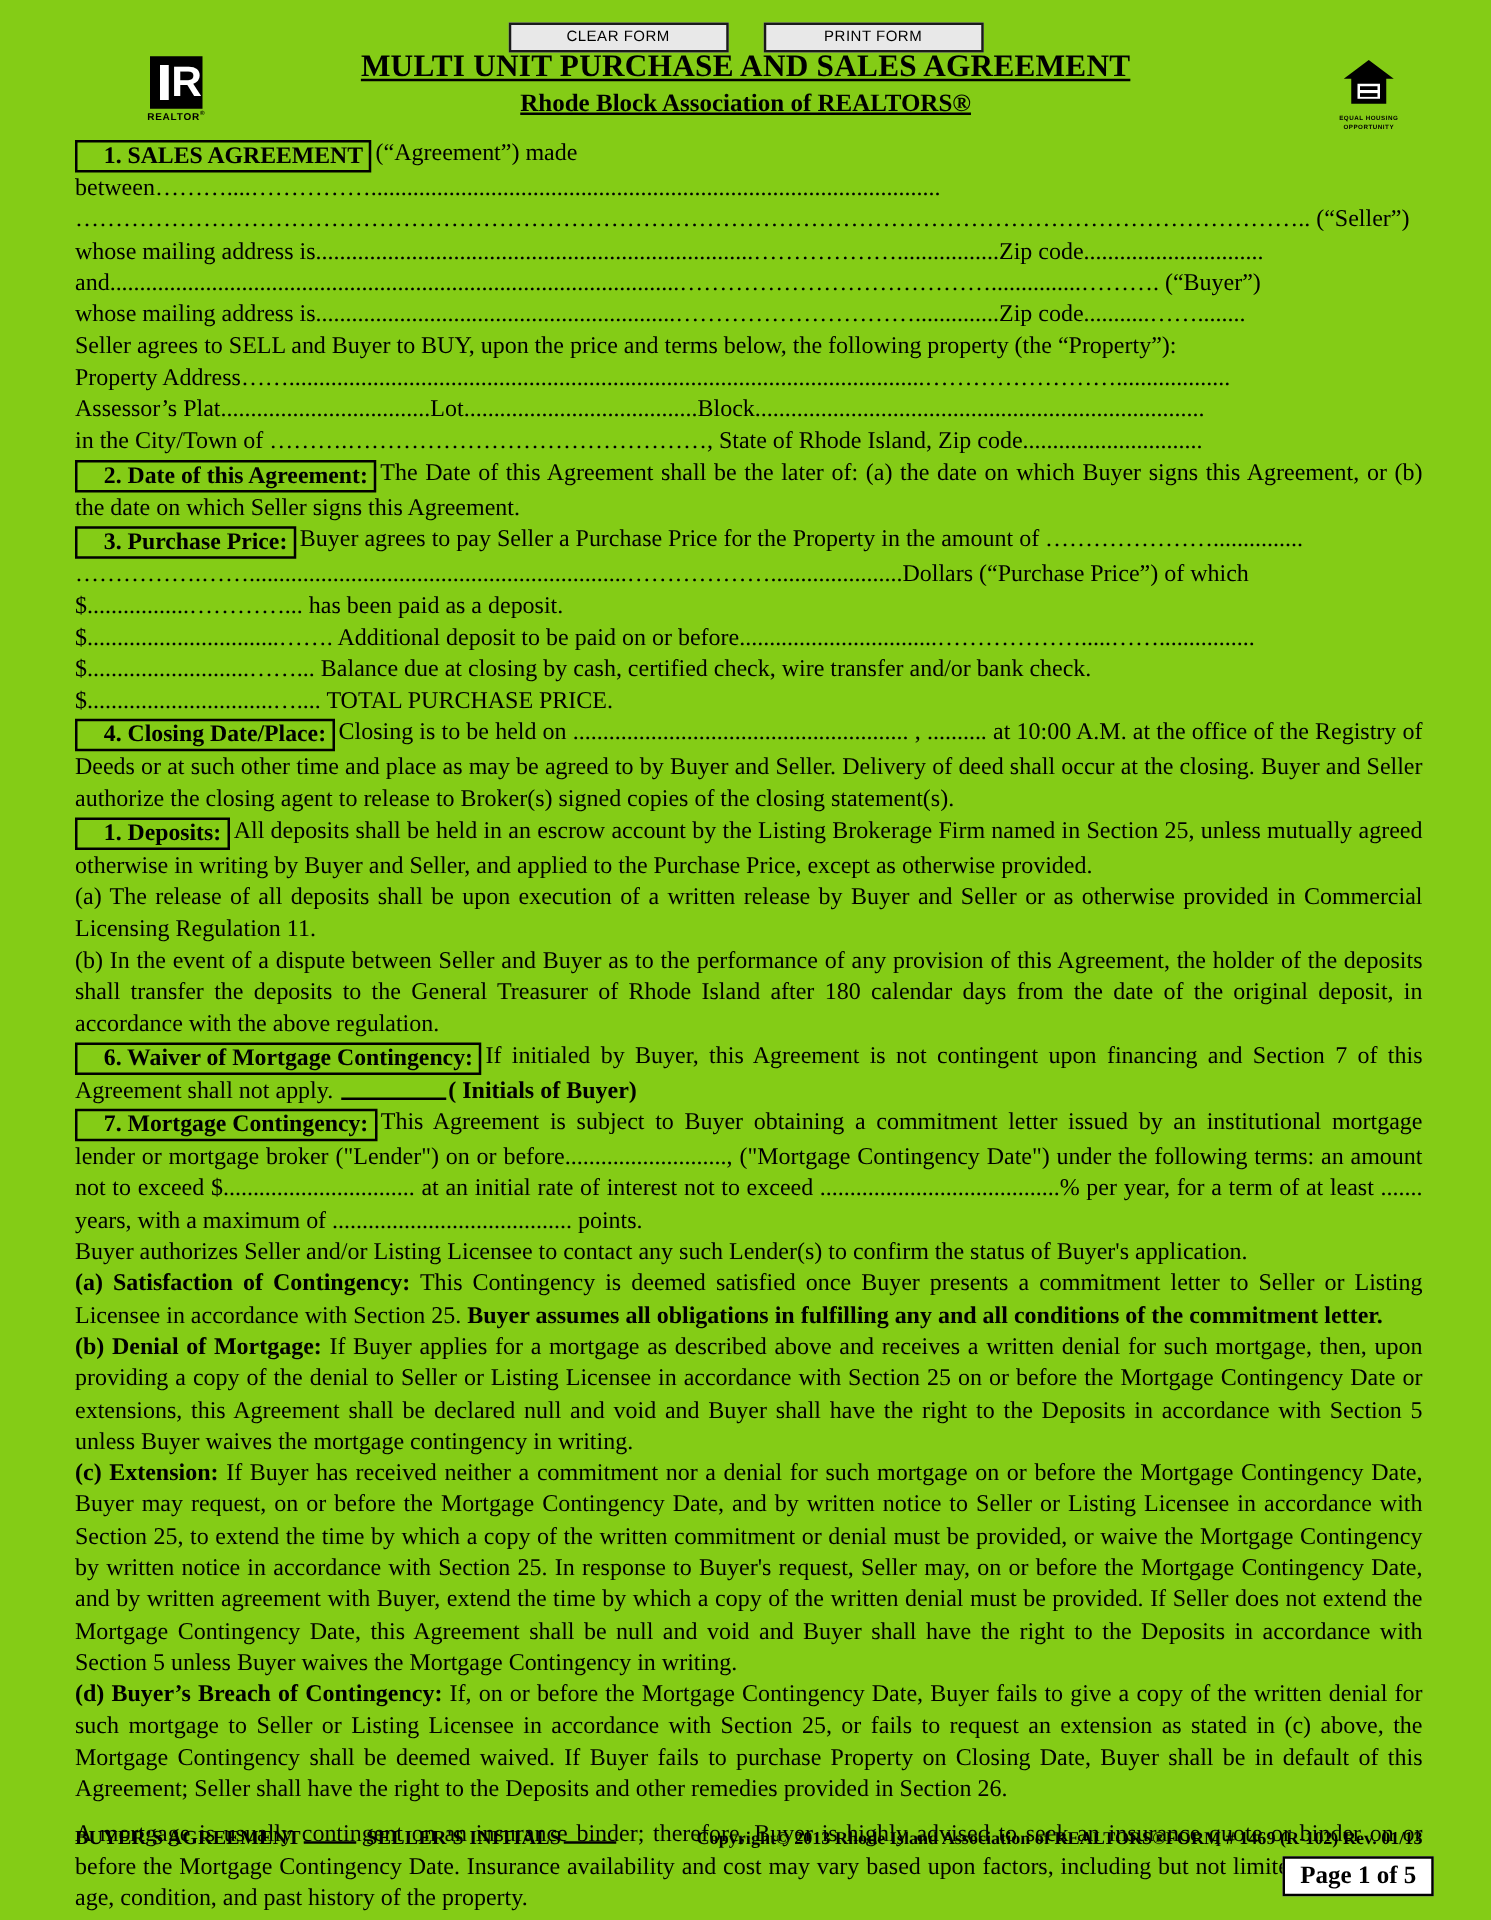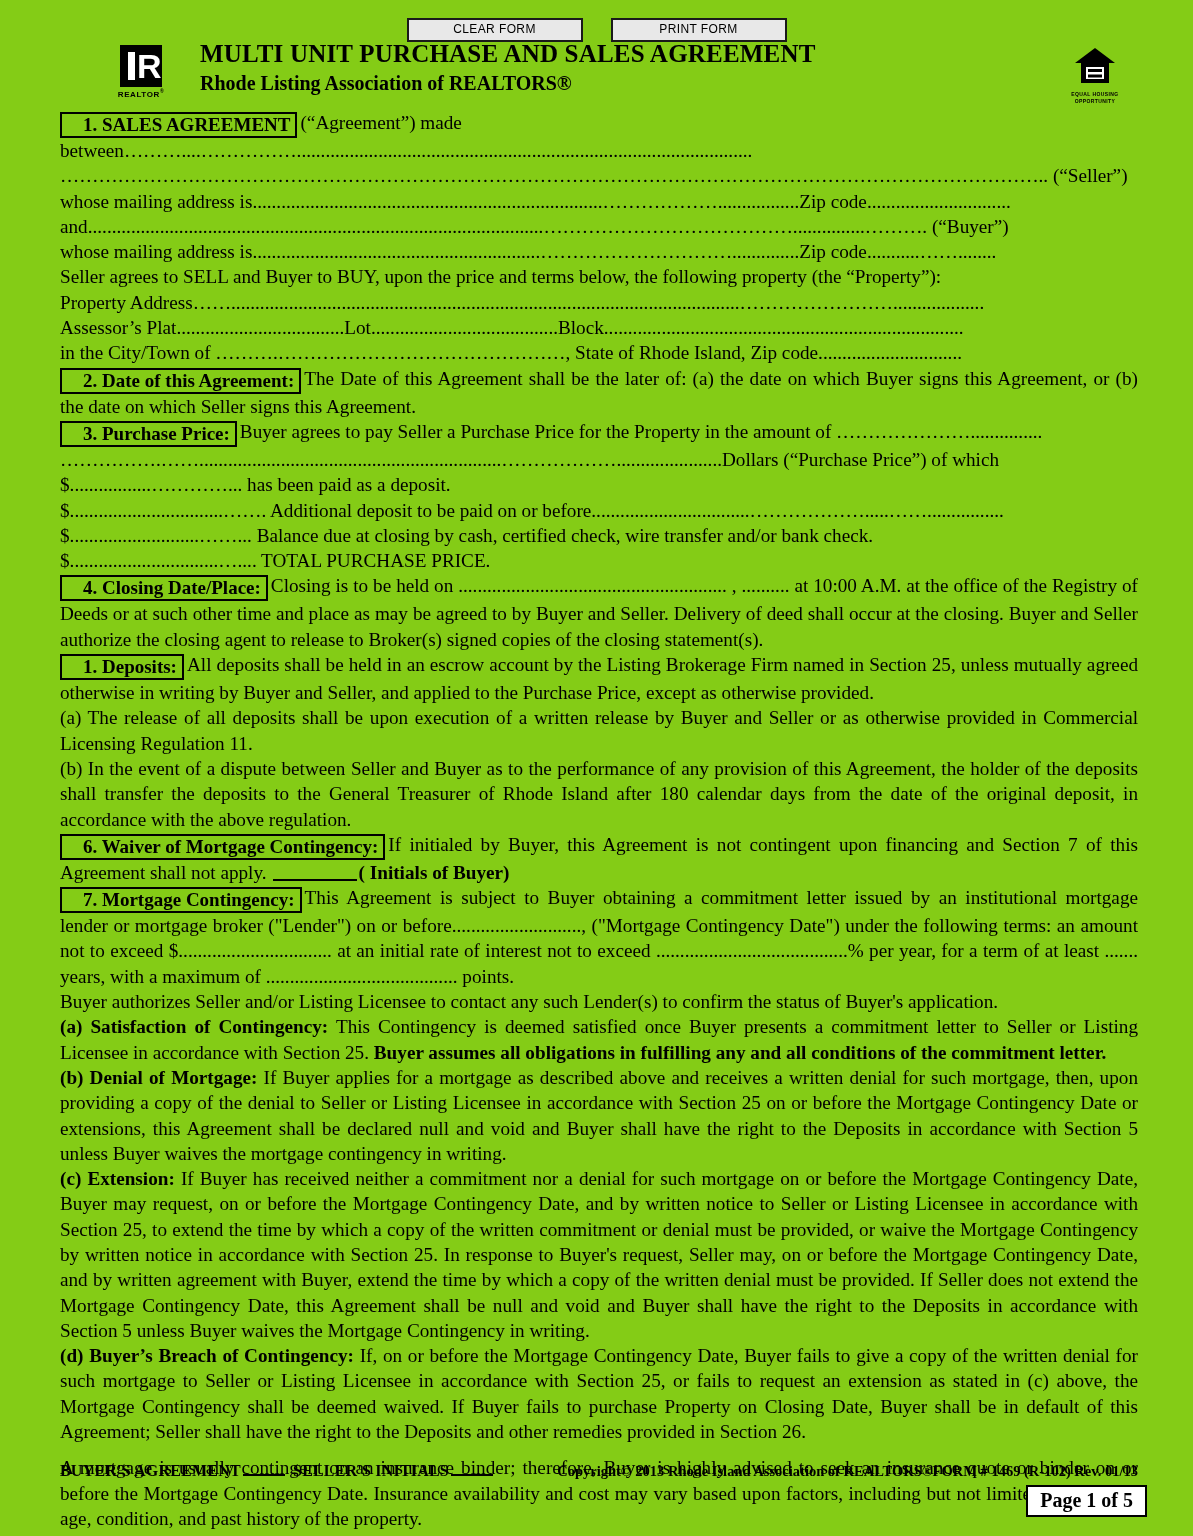--- a/index.html
+++ b/index.html
@@ -92,20 +92,22 @@
     letter-spacing: 0.6px;
     margin-top: 1px;
   }
   .realtor-word sup { font-size: 5px; }
 
   .title-block {
     position: absolute;
     left: 200px;
     right: 200px;
     top: 0;
+    text-align: center;
+    text-decoration: underline;
   }
   .doc-title {
     font-size: 25px;
     font-weight: bold;
     letter-spacing: 0.2px;
     line-height: 1.15;
   }
   .doc-subtitle {
     font-size: 20px;
     font-weight: bold;
@@ -226,21 +228,21 @@
     <div class="realtor-logo">
       <div class="realtor-mark">
         <div class="bar"></div>
         <div class="rglyph">R</div>
       </div>
       <div class="realtor-word"><span>REALTOR</span><sup>®</sup></div>
     </div>
 
     <div class="title-block">
       <div class="doc-title">MULTI UNIT PURCHASE AND SALES AGREEMENT</div>
-      <div class="doc-subtitle">Rhode Listing Association of REALTORS®</div>
+      <div class="doc-subtitle">Rhode Block Association of REALTORS®</div>
     </div>
 
     <div class="eho-logo">
       <svg width="44" height="40" viewBox="0 0 44 40">
         <path d="M22 2 L42 17 L36 17 L36 37 L8 37 L8 17 L2 17 Z" fill="#000"></path>
         <rect x="13" y="21" width="18" height="12" fill="#fff"></rect>
         <rect x="15" y="23" width="14" height="3" fill="#000"></rect>
         <rect x="15" y="28.5" width="14" height="3" fill="#000"></rect>
       </svg>
       <div class="eho-word">EQUAL HOUSING</div>

